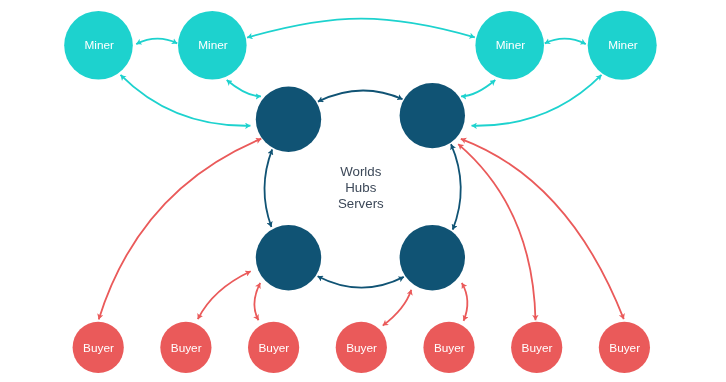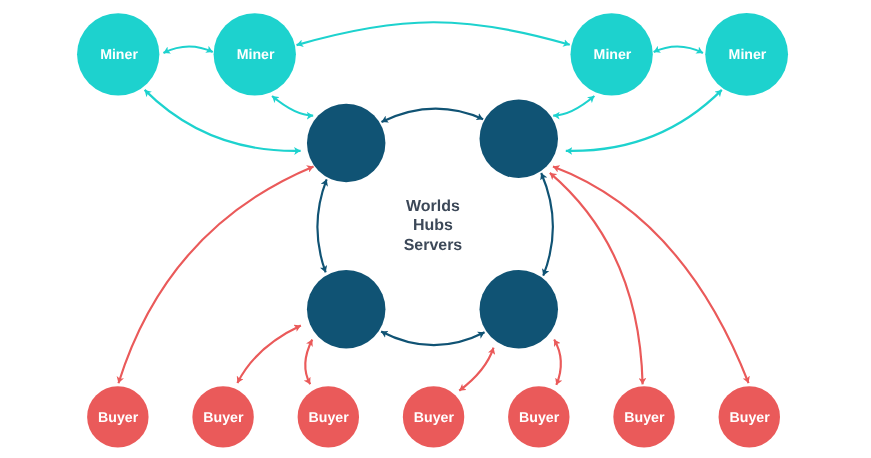--- a/index.html
+++ b/index.html
@@ -1,19 +1,19 @@
 <!DOCTYPE html>
 <html><head>
 <meta charset="utf-8">
 <title>Worlds Hubs Servers network diagram</title>
 <style>
   html,body{margin:0;padding:0;background:#ffffff;}
   body{width:726px;height:382px;overflow:hidden;
        font-family:"Liberation Sans",sans-serif;}
-  #stage{position:relative;width:726px;height:382px;background:#ffffff;font-weight:bold;}
+  #stage{position:relative;width:726px;height:382px;background:#ffffff;}
   svg{display:block;}
   .node-label{font-family:"Liberation Sans",sans-serif;font-size:11.8px;
               text-anchor:middle;}
   .center-label{font-family:"Liberation Sans",sans-serif;font-size:13.3px;
                 text-anchor:middle;}
   .edge{fill:none;stroke-width:1.8;stroke-linecap:butt;}
 </style>
 </head>
 <body style="background: rgb(255, 255, 255);">
 

